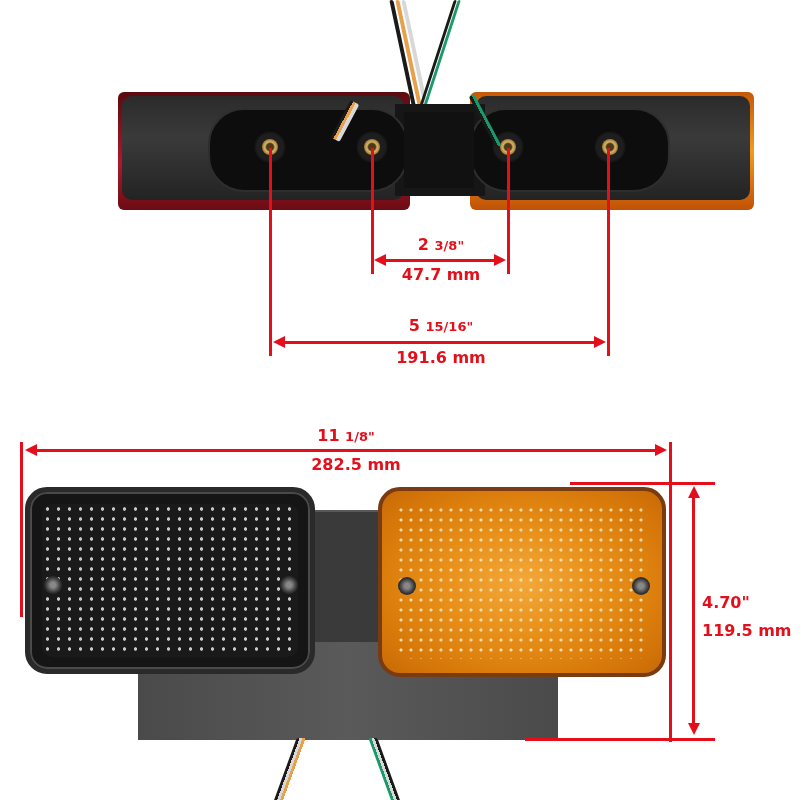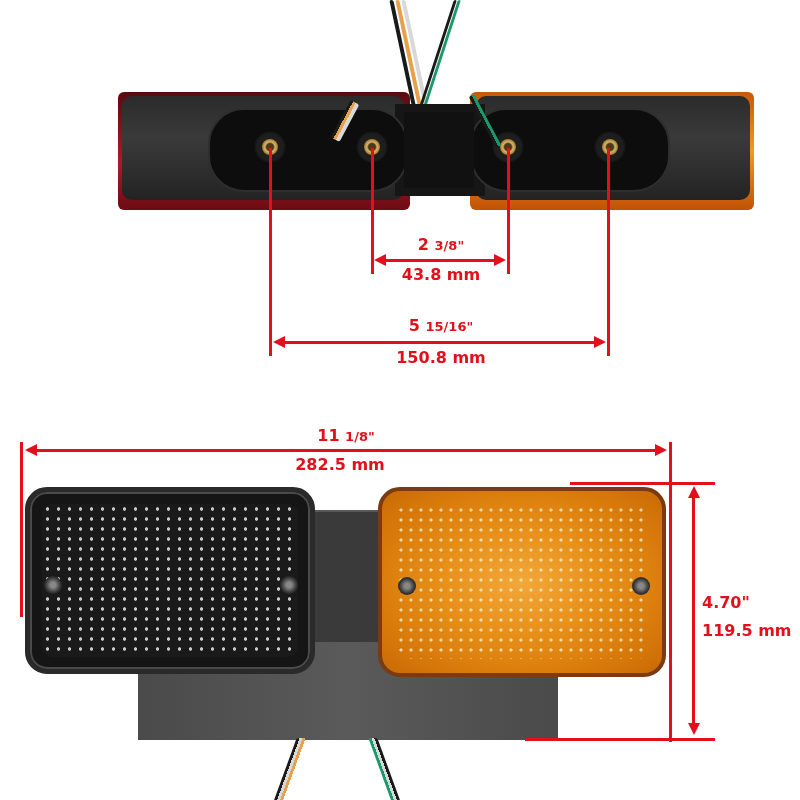--- a/index.html
+++ b/index.html
@@ -99,30 +99,30 @@
 <div class="red" style="left:507px;top:148px;width:3px;height:126px;"></div>
 <div class="red" style="left:607px;top:148px;width:3px;height:208px;"></div>
 
 <div class="red" style="left:384px;top:259px;width:112px;height:3px;"></div>
 <div class="arrow-l" style="left:374px;top:254px;"></div>
 <div class="arrow-r" style="left:494px;top:254px;"></div>
 <div class="label" style="left:441px;top:237px;">
   <span>2</span>
   <span class="frac">3/8"</span>
 </div>
-<div class="label" style="left:441px;top:267px;">43.8 mm</div>
+<div class="label" style="left:441px;top:267px;">47.7 mm</div>
 
 <div class="red" style="left:283px;top:341px;width:312px;height:3px;"></div>
 <div class="arrow-l" style="left:273px;top:336px;"></div>
 <div class="arrow-r" style="left:594px;top:336px;"></div>
 <div class="label" style="left:441px;top:318px;">
   <span>5</span>
   <span class="frac">15/16"</span>
 </div>
-<div class="label" style="left:441px;top:350px;">150.8 mm</div>
+<div class="label" style="left:441px;top:350px;">191.6 mm</div>
 
 <div class="abs bracket" style="left:138px;top:510px;width:420px;height:230px;"></div>
 <div class="abs" style="left:300px;top:512px;width:90px;height:130px;background:#3a3a3a;"></div>
 
 <div class="wire" style="left:285px;top:738px;width:12px;height:64px;background:linear-gradient(90deg,#1a1a1a 25%,#d8d8d8 25%,#d8d8d8 50%,#e8a04a 50%,#e8a04a 75%,transparent 75%);transform:skewX(-20deg);"></div>
 <div class="wire" style="left:380px;top:738px;width:9px;height:64px;background:linear-gradient(90deg,#1a9a6a 33%,#d8d8d8 33%,#d8d8d8 66%,#1a1a1a 66%);transform:skewX(20deg);"></div>
 
 <div class="abs lens-smoke" style="left:25px;top:487px;width:290px;height:187px;">
   <div class="grid"></div>
   <div class="screw" style="left:14px;top:84px;"></div>
@@ -137,21 +137,21 @@
 
 <div class="red" style="left:20px;top:442px;width:3px;height:175px;"></div>
 <div class="red" style="left:669px;top:442px;width:3px;height:300px;"></div>
 <div class="red" style="left:36px;top:449px;width:620px;height:3px;"></div>
 <div class="arrow-l" style="left:25px;top:444px;"></div>
 <div class="arrow-r" style="left:655px;top:444px;"></div>
 <div class="label" style="left:346px;top:428px;">
   <span>11</span>
   <span class="frac">1/8"</span>
 </div>
-<div class="label" style="left:340px;top:457px;">282.5 mm</div>
+<div class="label" style="left:356px;top:457px;">282.5 mm</div>
 
 <div class="red" style="left:570px;top:482px;width:145px;height:3px;"></div>
 <div class="red" style="left:525px;top:738px;width:190px;height:3px;"></div>
 <div class="red" style="left:692px;top:497px;width:3px;height:228px;"></div>
 <div class="arrow-u" style="left:688px;top:486px;"></div>
 <div class="arrow-d" style="left:688px;top:723px;"></div>
 <div class="label label-left" style="left:702px;top:595px;">4.70"</div>
 <div class="label label-left" style="left:702px;top:623px;">119.5 mm</div>
 
 </body></html>

